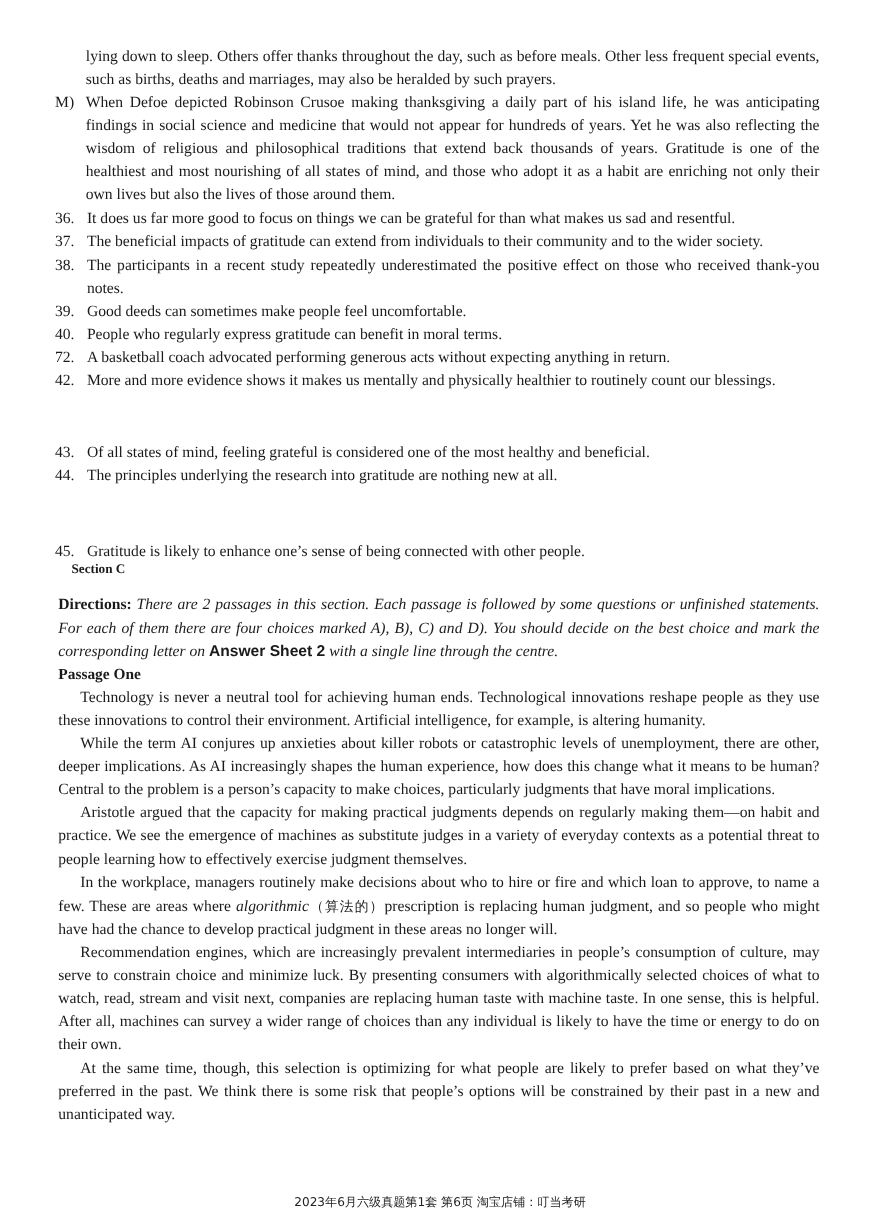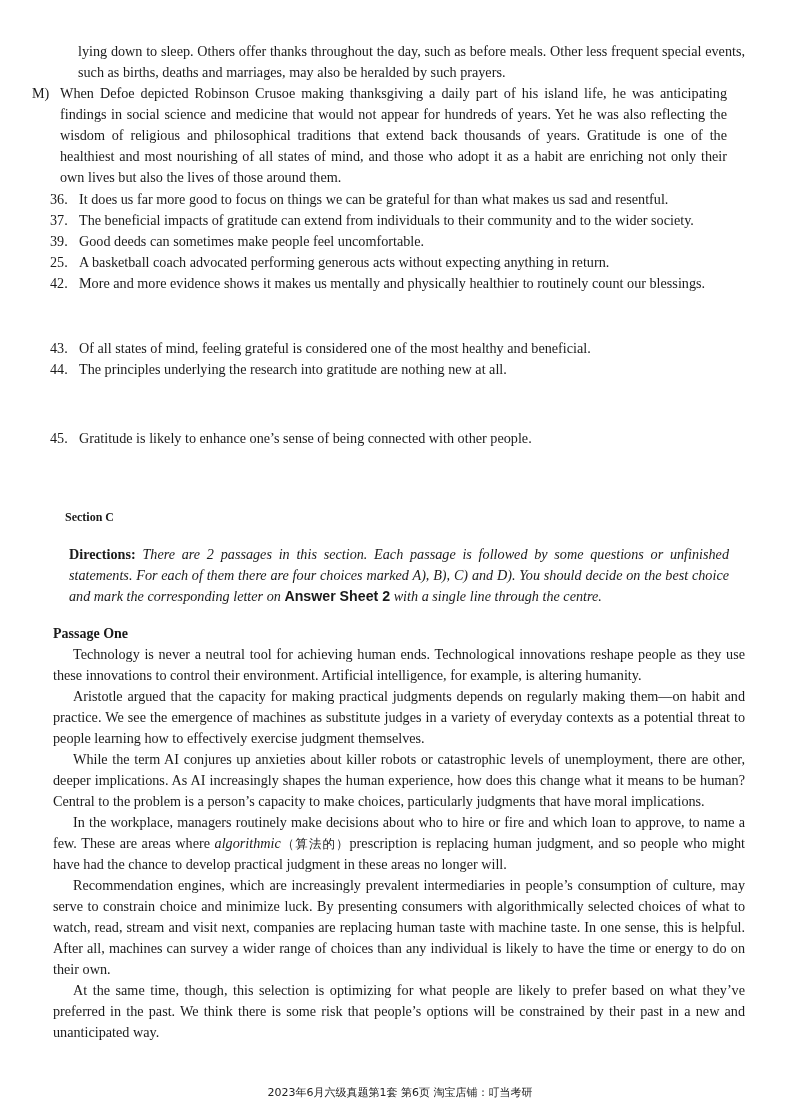--- a/index.html
+++ b/index.html
@@ -4,58 +4,60 @@
 <style>
   html, body { margin:0; padding:0; background:#ffffff; }
   body { width:800px; height:1108px; position:relative; overflow:hidden;
          font-family:"Liberation Serif", "DejaVu Serif", serif; color:#1a1a1a; }
   .page { position:absolute; left:0; top:0; width:764px; height:1108px;padding-left:23px; }
   .block { position:absolute; left:50px; width:695px; font-size:14.2px; line-height:21px; text-align:justify; }
   .para { text-indent:20px; margin:0; }
   .line { margin:0; }
   .item { margin:0; padding-left:29px; text-indent:-29px; }
   .sec { font-weight:bold; font-size:12px; margin:12px; line-height:22px; }
-  .dir { margin:16px; font-style:italic; }
+  .dir { margin:0; font-style:italic; }
   .dir .lead { font-style:normal; font-weight:bold; }
   .dir .strong { font-style:normal; font-weight:bold; font-family:"Liberation Sans", sans-serif; }
   .bold { font-weight:bold; margin:0; font-size:13.5px; }
   .footer { position:absolute; top:1085px; left:0; width:800px; text-align:center;
             font-family:"DejaVu Sans", sans-serif; font-size:11px; color:#222; }
   em { font-style:italic; }
 </style>
 </head>
 <body>
 
 <div class="page">
 
   <div class="block" style="top:41px; left:78px; width:667px;">
     <p class="line">lying down to sleep. Others offer thanks throughout the day, such as before meals. Other less frequent special events, such as births, deaths and marriages, may also be heralded by such prayers.</p>
   </div>
 
-  <div class="block" style="top:83px; left:32px; width:695px;">
+  <div class="block" style="top:83px; left:50px; width:695px;">
     <p class="item" style="padding-left:28px; text-indent:-28px;"><span style="display:inline-block; width:28px; text-indent:0;">M)</span><span>When Defoe depicted Robinson Crusoe making thanksgiving a daily part of his island life, he was anticipating findings in social science and medicine that would not appear for hundreds of years. Yet he was also reflecting the wisdom of religious and philosophical traditions that extend back thousands of years. Gratitude is one of the healthiest and most nourishing of all states of mind, and those who adopt it as a habit are enriching not only their own lives but also the lives of those around them.</span></p>
   </div>
 
   <div class="block" style="top:189px;">
     <p class="item"><span style="display:inline-block;width:29px;text-indent:0;">36.</span><span>It does us far more good to focus on things we can be grateful for than what makes us sad and resentful.</span></p>
     <p class="item"><span style="display:inline-block;width:29px;text-indent:0;">37.</span><span>The beneficial impacts of gratitude can extend from individuals to their community and to the wider society.</span></p>
+    <p class="item"><span style="display:inline-block;width:29px;text-indent:0;">38.</span><span>The participants in a recent study repeatedly underestimated the positive effect on those who received thank-you notes.</span></p>
     <p class="item"><span style="display:inline-block;width:29px;text-indent:0;">39.</span><span>Good deeds can sometimes make people feel uncomfortable.</span></p>
-    <p class="item"><span style="display:inline-block;width:29px;text-indent:0;">25.</span><span>A basketball coach advocated performing generous acts without expecting anything in return.</span></p>
+    <p class="item"><span style="display:inline-block;width:29px;text-indent:0;">40.</span><span>People who regularly express gratitude can benefit in moral terms.</span></p>
+    <p class="item"><span style="display:inline-block;width:29px;text-indent:0;">72.</span><span>A basketball coach advocated performing generous acts without expecting anything in return.</span></p>
     <p class="item"><span style="display:inline-block;width:29px;text-indent:0;">42.</span><span>More and more evidence shows it makes us mentally and physically healthier to routinely count our blessings.</span></p>
     <p class="item"><span style="display:inline-block;width:29px;text-indent:0;margin-top:44px;">43.</span><span>Of all states of mind, feeling grateful is considered one of the most healthy and beneficial.</span></p>
     <p class="item"><span style="display:inline-block;width:29px;text-indent:0;">44.</span><span>The principles underlying the research into gratitude are nothing new at all.</span></p>
     <p class="item"><span style="display:inline-block;width:29px;text-indent:0;margin-top:48px;">45.</span><span>Gratitude is likely to enhance one’s sense of being connected with other people.</span></p>
   </div>
 
   <div class="block" style="top:494px; left:53px; width:692px;">
     <p class="sec">Section C</p>
     <p class="dir"><span class="lead">Directions:</span> <span>There are 2 passages in this section. Each passage is followed by some questions or unfinished statements. For each of them there are four choices marked A), B), C) and D). You should decide on the best choice and mark the corresponding letter on </span><span class="strong">Answer Sheet 2</span><span> with a single line through the centre.</span></p>
     <p class="bold" style="font-size:14px;">Passage One</p>
     <p class="para">Technology is never a neutral tool for achieving human ends. Technological innovations reshape people as they use these innovations to control their environment. Artificial intelligence, for example, is altering humanity.</p>
+    <p class="para">While the term AI conjures up anxieties about killer robots or catastrophic levels of unemployment, there are other, deeper implications. As AI increasingly shapes the human experience, how does this change what it means to be human? Central to the problem is a person’s capacity to make choices, particularly judgments that have moral implications.</p>
     <p class="para">Aristotle argued that the capacity for making practical judgments depends on regularly making them—on habit and practice. We see the emergence of machines as substitute judges in a variety of everyday contexts as a potential threat to people learning how to effectively exercise judgment themselves.</p>
-    <p class="para">While the term AI conjures up anxieties about killer robots or catastrophic levels of unemployment, there are other, deeper implications. As AI increasingly shapes the human experience, how does this change what it means to be human? Central to the problem is a person’s capacity to make choices, particularly judgments that have moral implications.</p>
     <p class="para"><span>In the workplace, managers routinely make decisions about who to hire or fire and which loan to approve, to name a few. These are areas where </span><em>algorithmic</em><span style="font-family:'DejaVu Sans', sans-serif; font-size:12.5px;">（算法的）</span><span>prescription is replacing human judgment, and so people who might have had the chance to develop practical judgment in these areas no longer will.</span></p>
     <p class="para">Recommendation engines, which are increasingly prevalent intermediaries in people’s consumption of culture, may serve to constrain choice and minimize luck. By presenting consumers with algorithmically selected choices of what to watch, read, stream and visit next, companies are replacing human taste with machine taste. In one sense, this is helpful. After all, machines can survey a wider range of choices than any individual is likely to have the time or energy to do on their own.</p>
     <p class="para">At the same time, though, this selection is optimizing for what people are likely to prefer based on what they’ve preferred in the past. We think there is some risk that people’s options will be constrained by their past in a new and unanticipated way.</p>
   </div>
 
   <div class="footer">2023年6月六级真题第1套  第6页  淘宝店铺：叮当考研</div>
 </div>
 
 </body></html>

